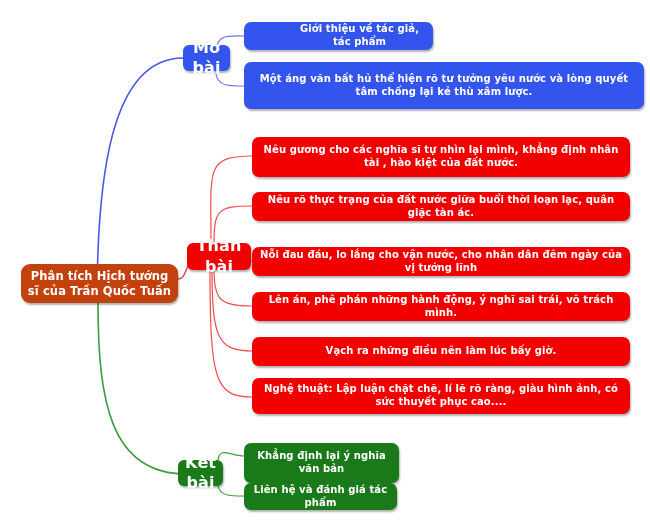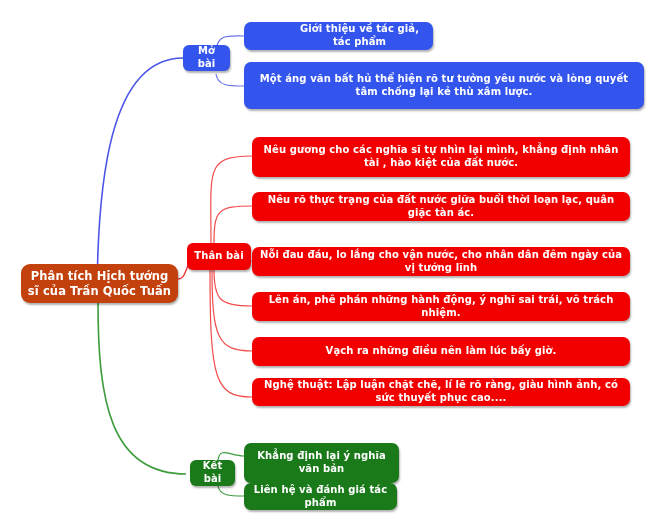--- a/index.html
+++ b/index.html
@@ -39,21 +39,21 @@
     padding: 2px 6px;
     box-shadow: 1px 2px 2px rgba(0,0,0,0.30);
     letter-spacing: 0.1px;
   }
   .node-root {
     background: #c2410c;
     border-radius: 9px;
     font-size: 11.5px;
   }
   .node-branch {
-    font-size: 10px;
+    font-size: 16px;
     border-radius: 6px;
     justify-content: flex-end;
   }
   .node-leaf {
     font-size: 10px;
   }
   .c-blue  { background: #3355ee; }
   .c-red   { background: #f20000; }
   .c-green { background: #1a7a1a; }
   .node-text {
@@ -114,32 +114,32 @@
 
   <div class="node node-leaf c-red" style="left:252px; top:192px; width:378px; height:29px;justify-content:flex-end;">
     <span class="node-text">Nêu rõ thực trạng của đất nước giữa buổi thời loạn lạc, quân giặc tàn ác.</span>
   </div>
 
   <div class="node node-leaf c-red" style="left:252px; top:247px; width:378px; height:29px;">
     <span class="node-text">Nỗi đau đáu, lo lắng cho vận nước, cho nhân dân đêm ngày của vị tướng lĩnh</span>
   </div>
 
   <div class="node node-leaf c-red" style="left:252px; top:292px; width:378px; height:29px;">
-    <span class="node-text">Lên án, phê phán những hành động, ý nghĩ sai trái, vô trách nhiệm.</span>
+    <span class="node-text">Lên án, phê phán những hành động, ý nghĩ sai trái, vô trách mình.</span>
   </div>
 
   <div class="node node-leaf c-red" style="left:252px; top:337px; width:378px; height:29px;">
     <span class="node-text">Vạch ra những điều nên làm lúc bấy giờ.</span>
   </div>
 
-  <div class="node node-leaf c-red" style="left:252px; top:378px; width:378px; height:28px;">
+  <div class="node node-leaf c-red" style="left:252px; top:378px; width:378px; height:36px;">
     <span class="node-text">Nghệ thuật: Lập luận chặt chẽ, lí lẽ rõ ràng, giàu hình ảnh, có sức thuyết phục cao....</span>
   </div>
 
-  <div class="node node-branch c-green" style="left:190px; top:460px; width:45px; height:26px;">
+  <div class="node node-branch c-green" style="left:178px; top:460px; width:45px; height:26px;">
     <span class="node-text">Kết bài</span>
   </div>
 
   <div class="node node-leaf c-green" style="left:244px; top:443px; width:155px; height:40px;">
     <span class="node-text">Khẳng định lại ý nghĩa văn bản</span>
   </div>
 
   <div class="node node-leaf c-green" style="left:244px; top:483px; width:153px; height:27px;">
     <span class="node-text">Liên hệ và đánh giá tác phẩm</span>
   </div>

